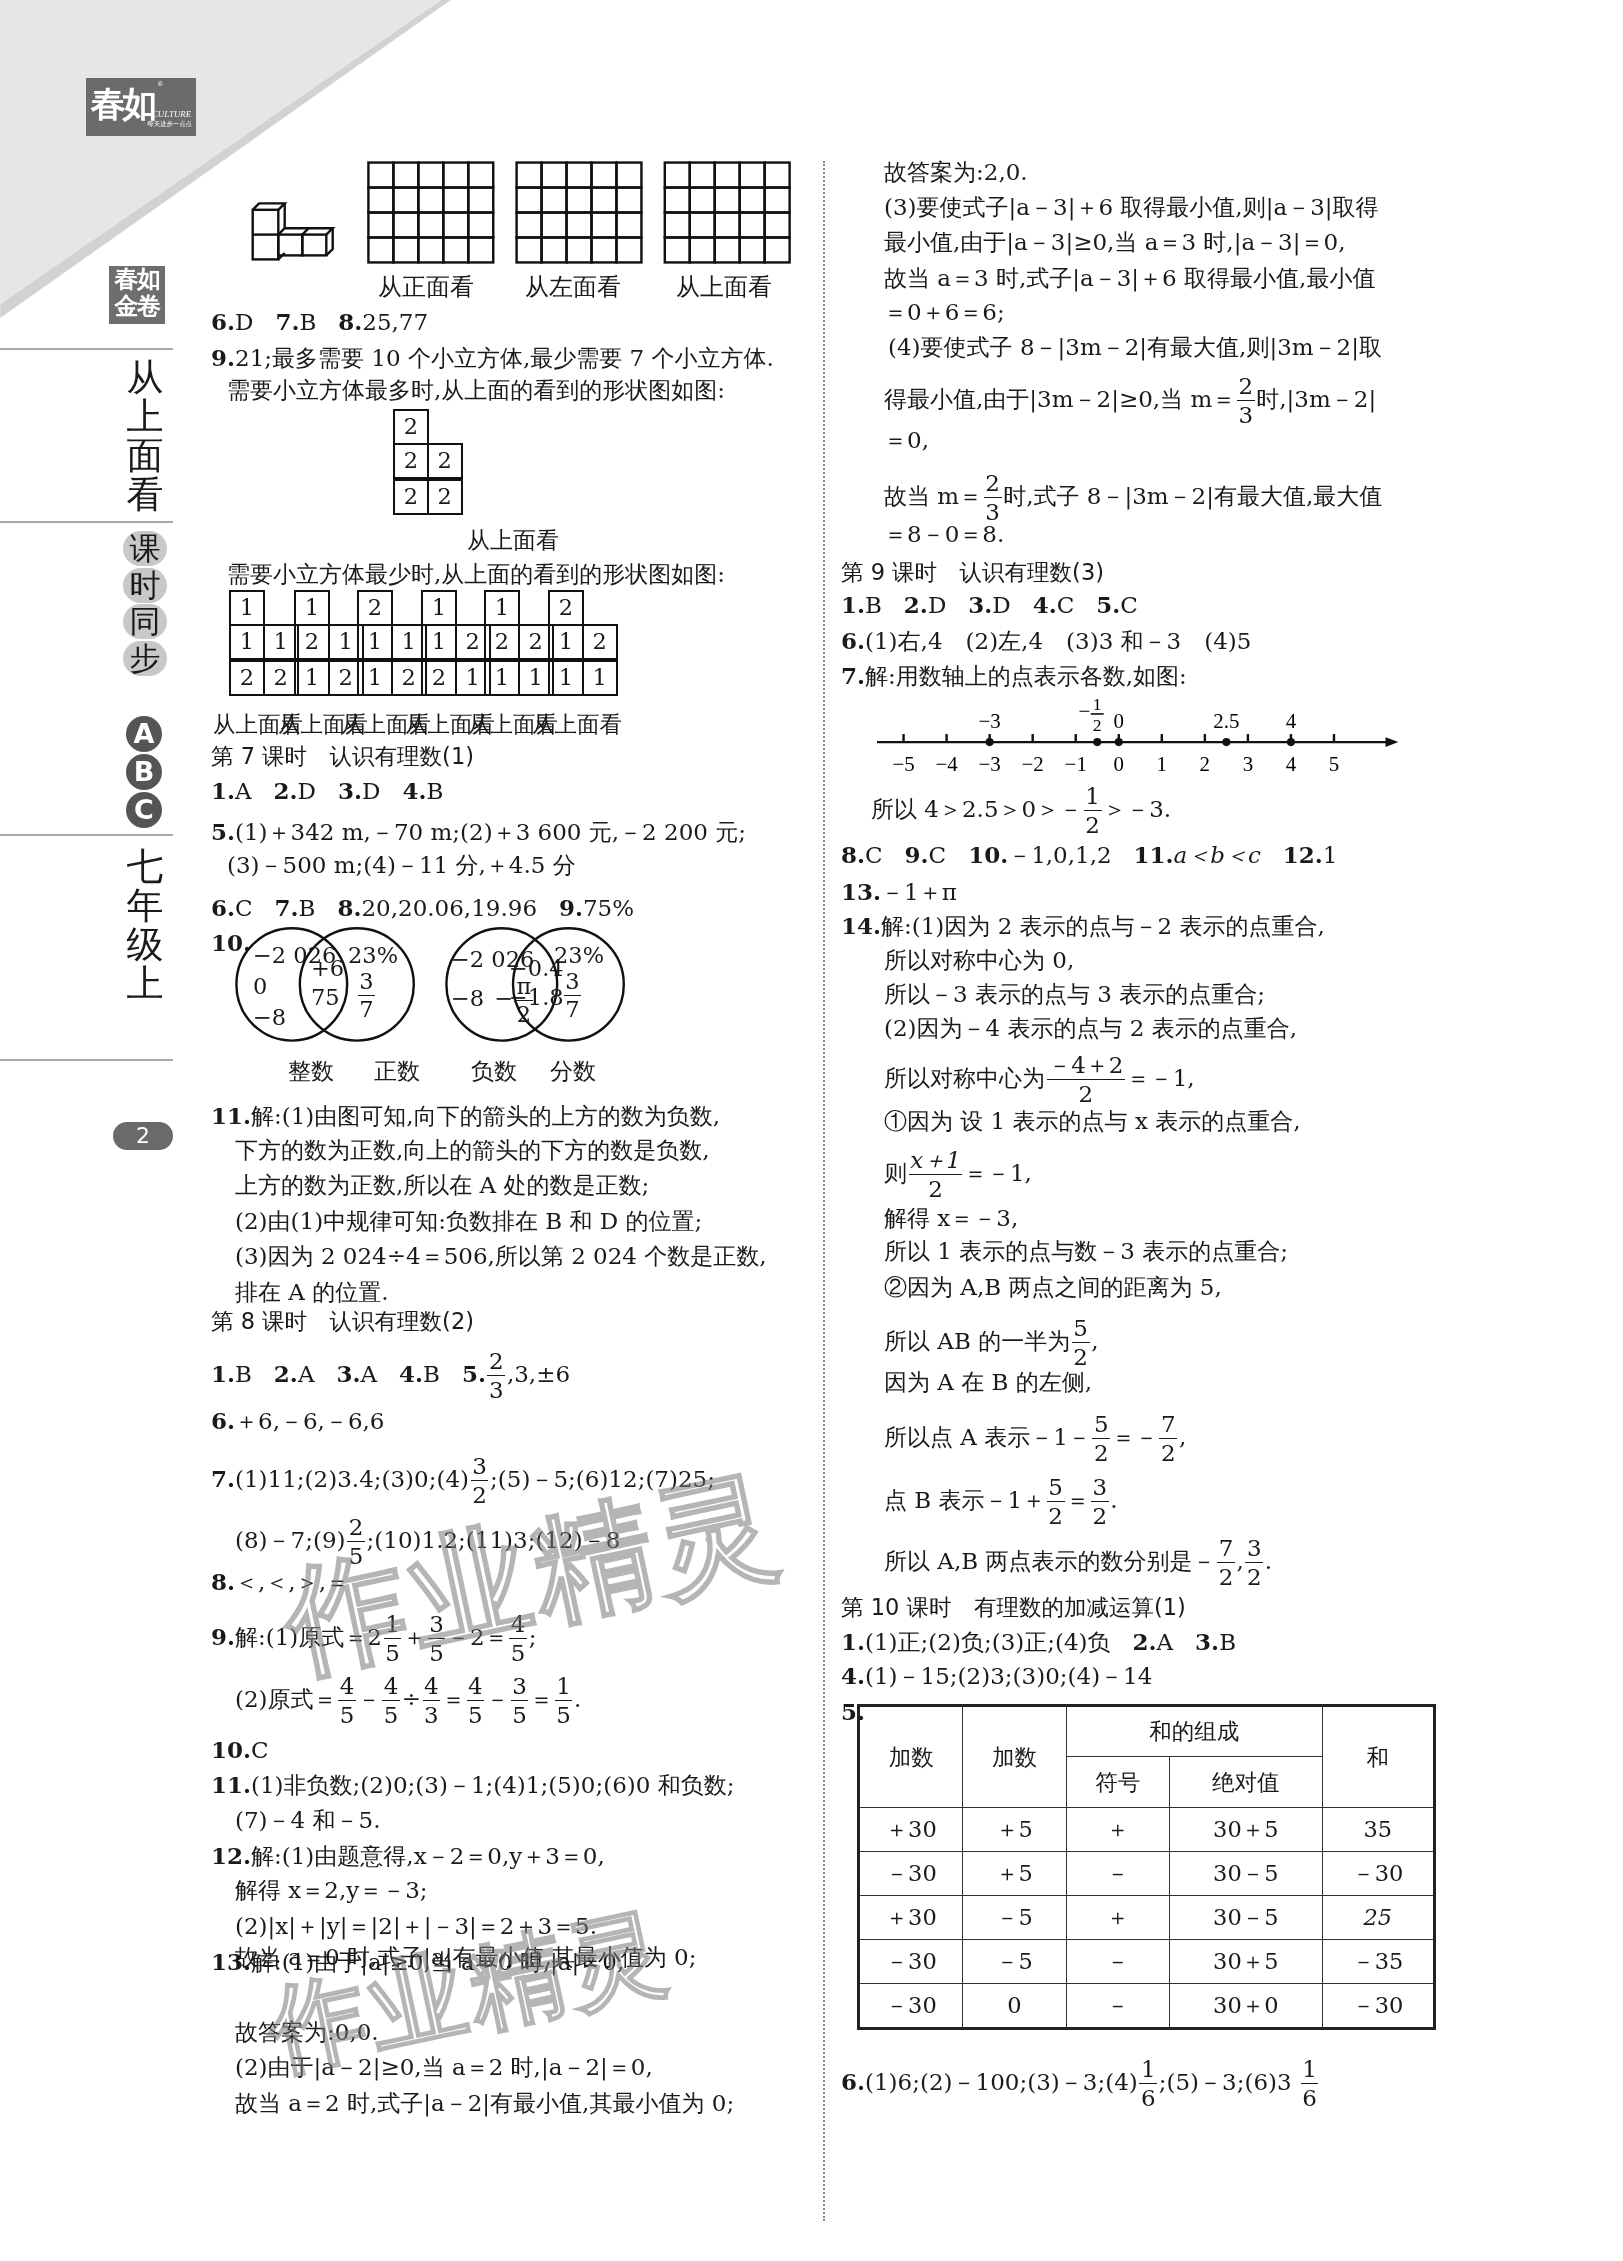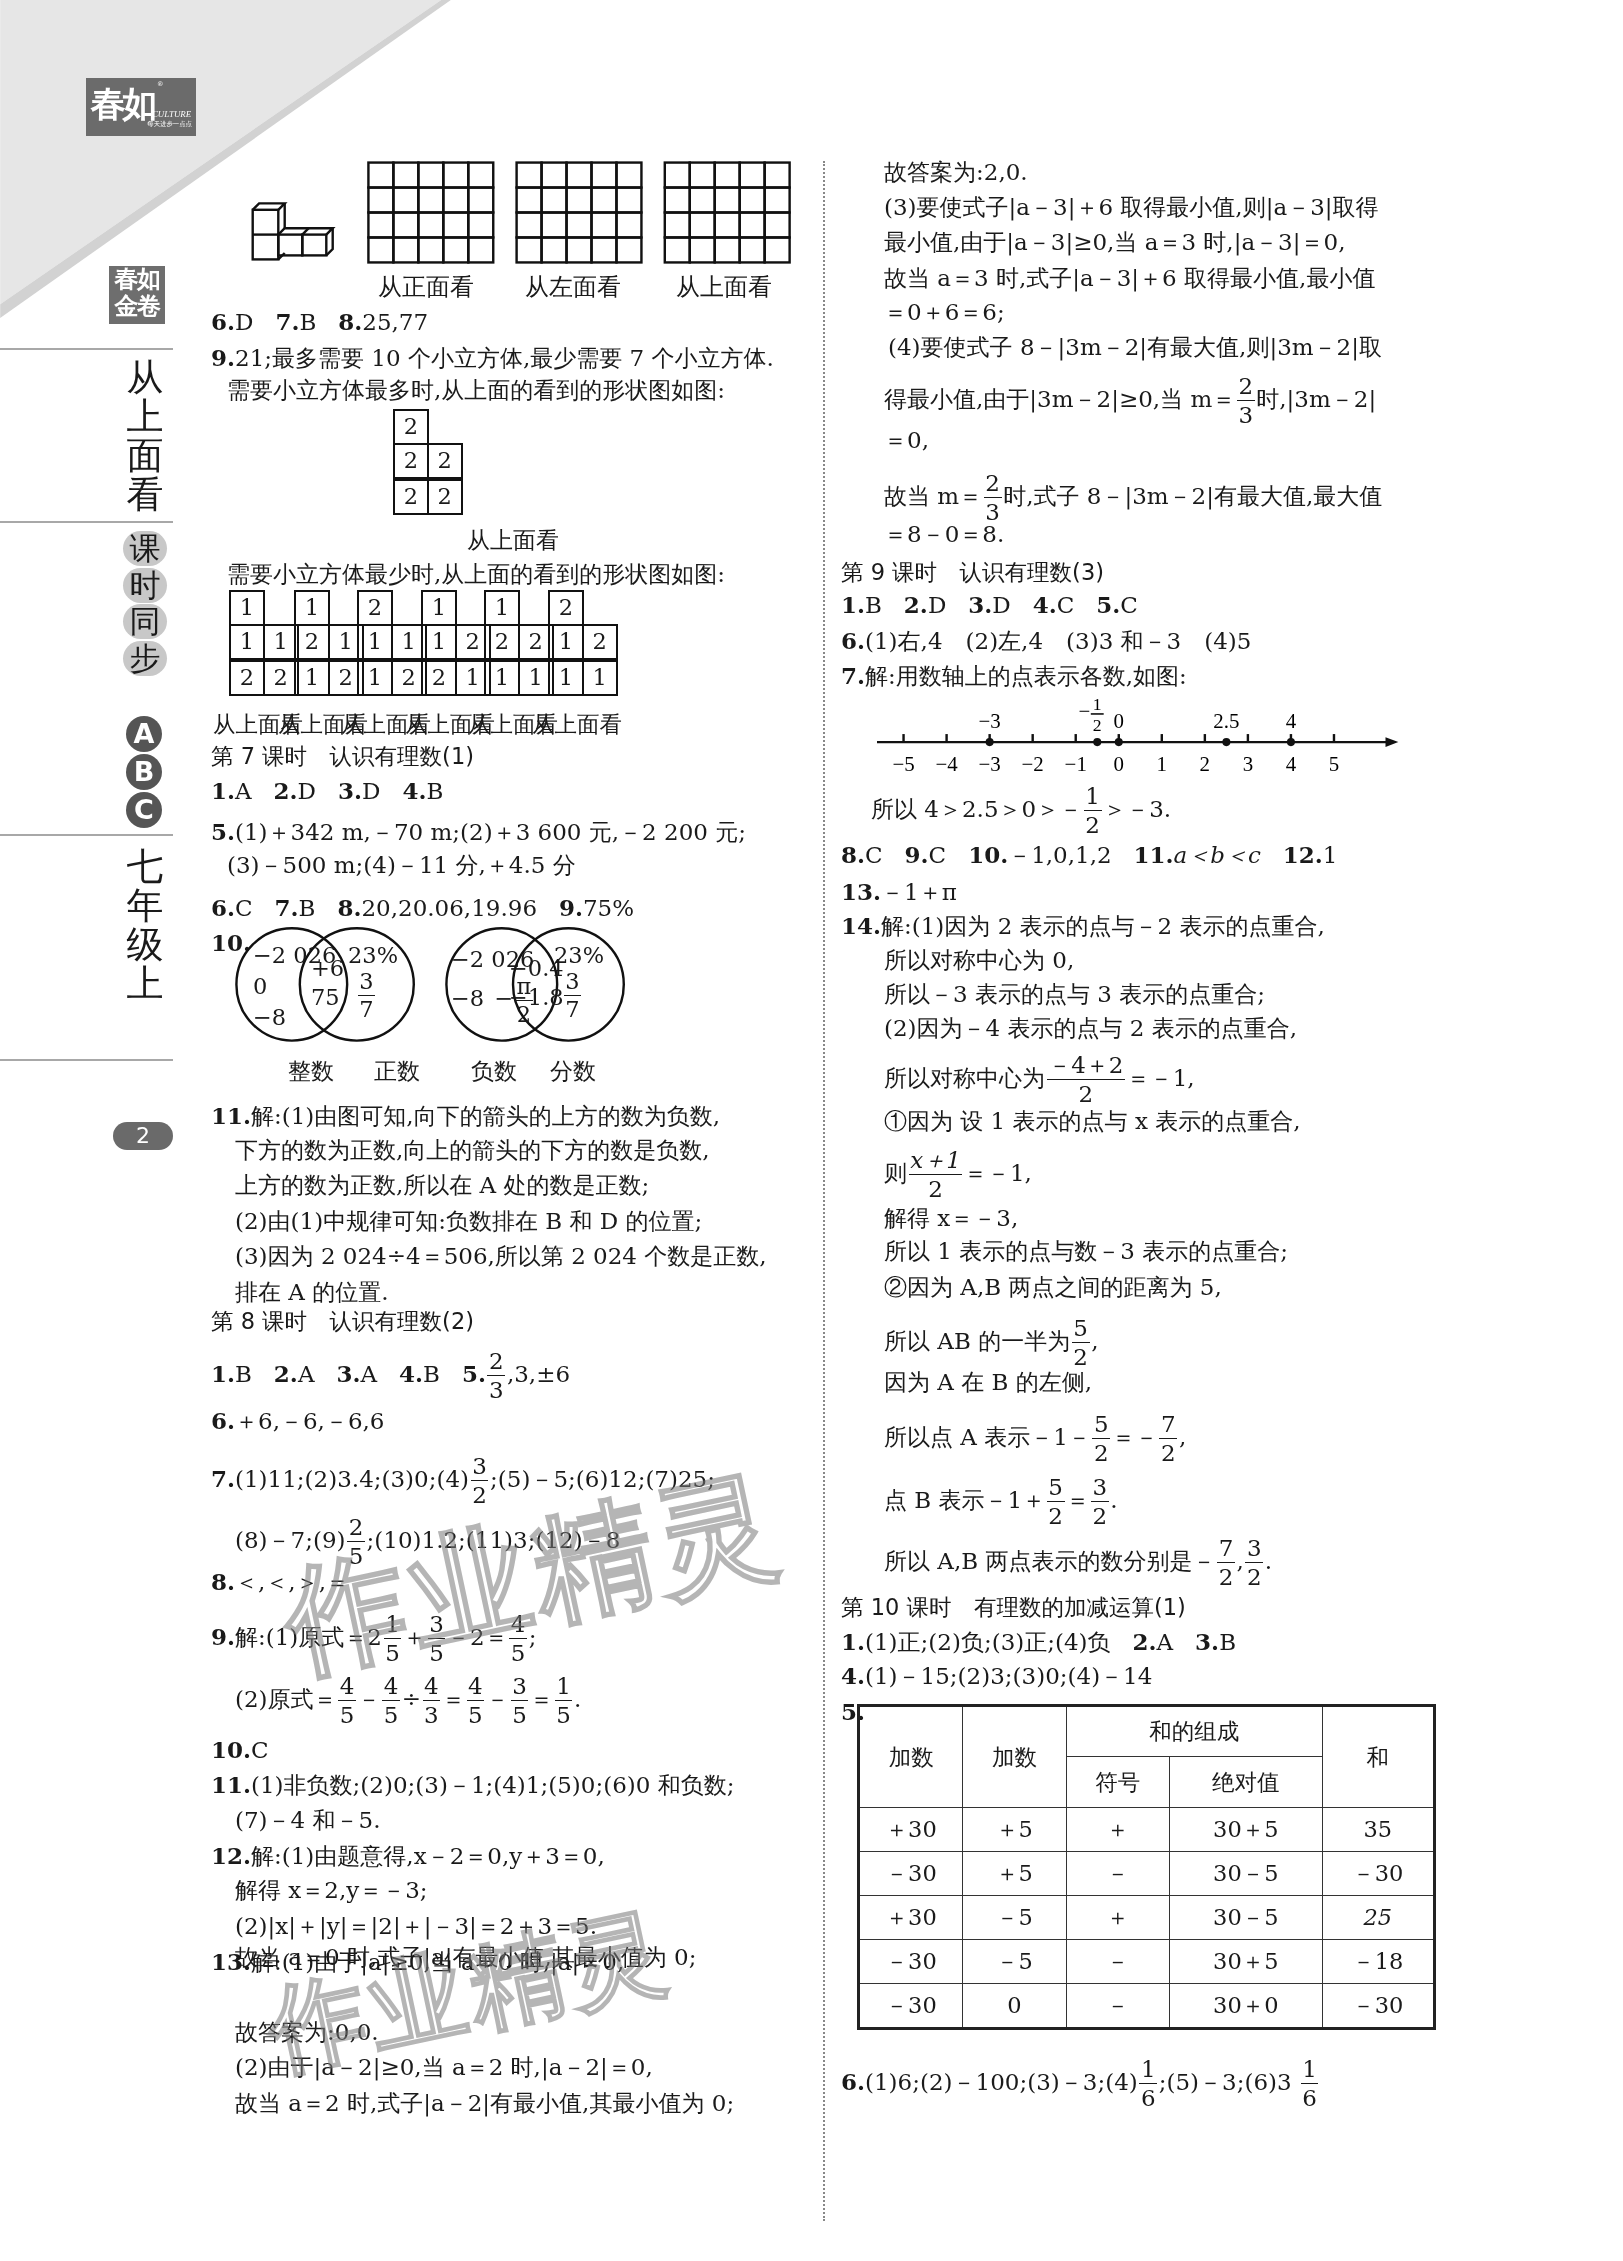--- a/index.html
+++ b/index.html
@@ -518,21 +518,21 @@
           <td style="height: 41px;">－5</td>
           <td style="height: 41px;">＋</td>
           <td style="height: 41px;">30－5</td>
           <td style="height: 41px; font-style: italic;">25</td>
         </tr>
         <tr>
           <td style="height: 41px;">－30</td>
           <td style="height: 41px;">－5</td>
           <td style="height: 41px;">－</td>
           <td style="height: 41px;">30＋5</td>
-          <td style="height: 41px;">－18</td>
+          <td style="height: 41px;">－35</td>
         </tr>
         <tr>
           <td style="height: 41px;">－30</td>
           <td style="height: 41px;">0</td>
           <td style="height: 41px;">－</td>
           <td style="height: 41px;">30＋0</td>
           <td style="height: 41px;">－30</td>
         </tr>
       </tbody>
   </table>

